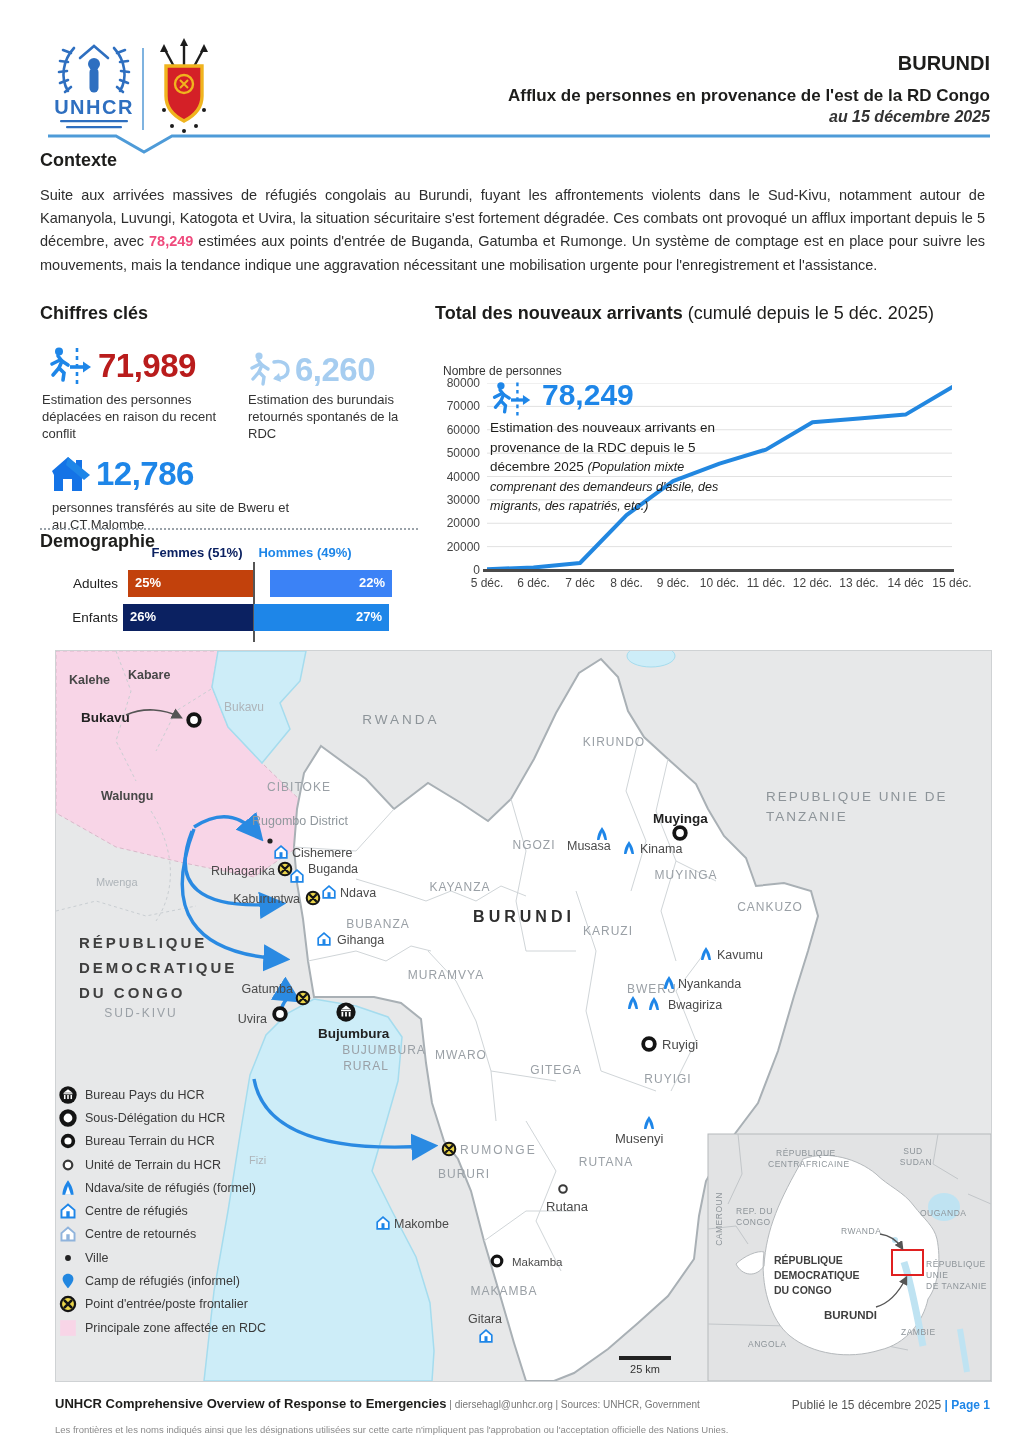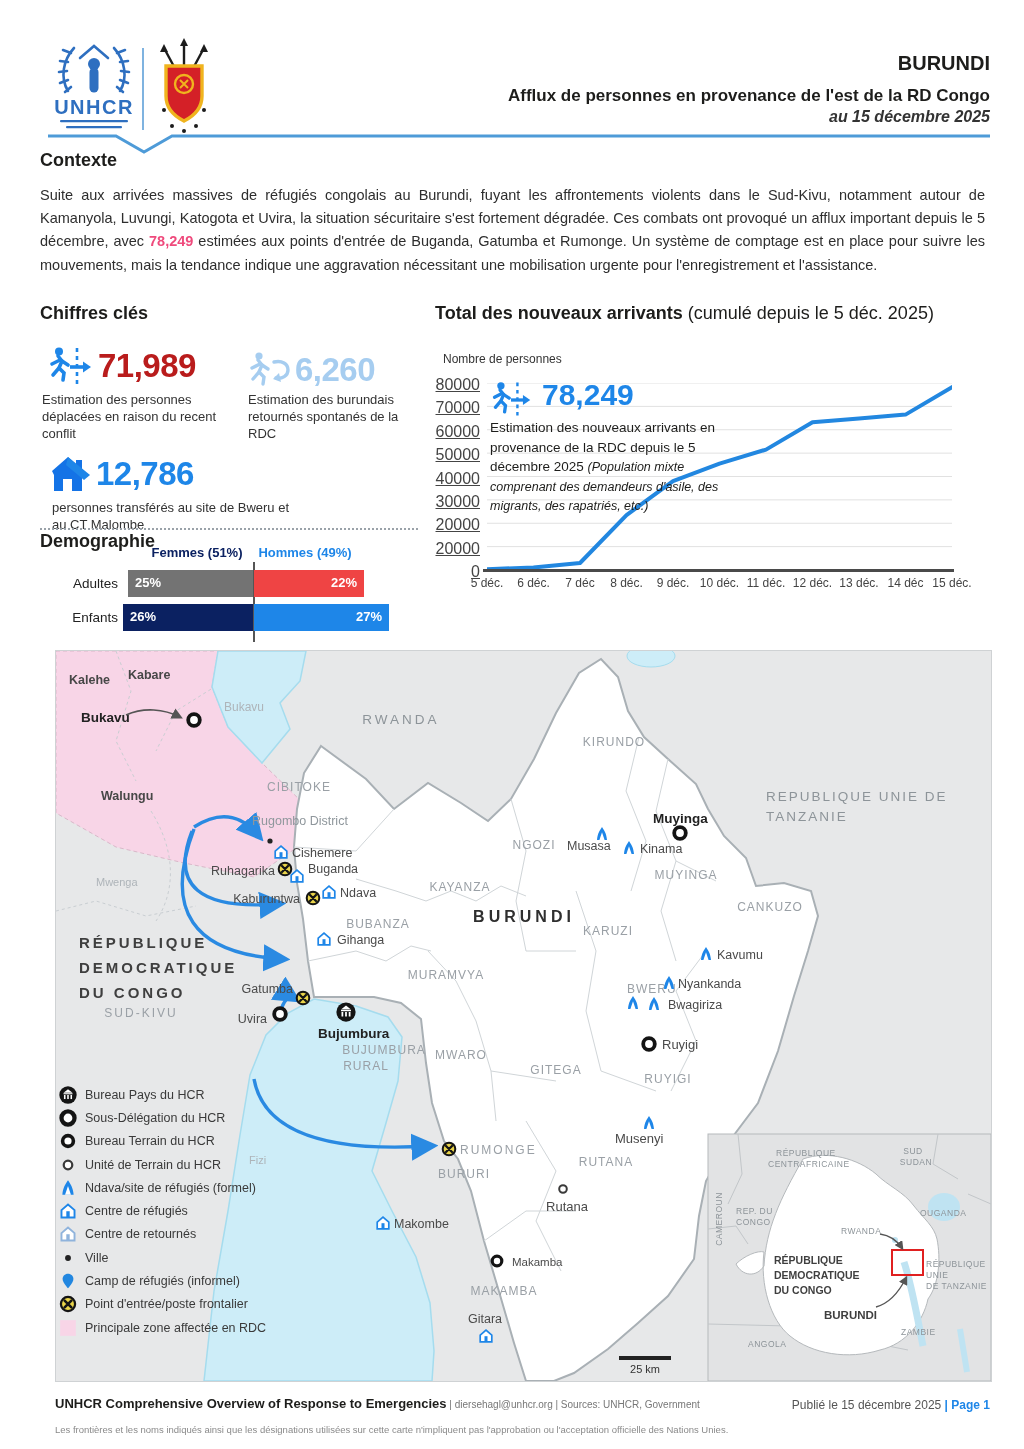--- a/index.html
+++ b/index.html
@@ -22,21 +22,21 @@
   
   .demo-head{font-size:13px;font-weight:bold;text-align:center;}
   .demo-rowlabel{font-size:13.5px;color:#222;text-align:right;}
   .bar{position:absolute;height:27px;}
   .bar span{position:absolute;top:5px;font-size:13px;font-weight:bold;color:#fff;}
   .demo-divider{position:absolute;width:2px;background:#555;}
   
   .chart-title-bold{font-size:18px;font-weight:bold;color:#1d1d1b;display:inline;}
   .chart-title-rest{font-size:18px;color:#1d1d1b;display:inline;font-weight:normal;}
   .y-axis-title{font-size:12px;color:#333;}
-  .ytick{position:absolute;right:0;font-size:16px;color:#444;text-decoration:underline;}
+  .ytick{position:absolute;right:0;font-size:12px;color:#444;}
   .xtick{position:absolute;top:0;width:46px;text-align:center;font-size:12px;color:#444;white-space:nowrap;}
   .gridline{stroke:#e1e1e1;stroke-width:1;}
   .big-value{font-size:30px;font-weight:bold;color:#1e86e8;}
   .chart-note{font-size:13.5px;line-height:1.45;color:#1d1d1b;}
   .chart-note i{font-size:12.5px;}
   .baseline{background:#4a4a4a;}
   
   .map-box{border:1px solid #cfd2d4;background:#e7e8e9;}
   .legend{font-size:12.5px;color:#3a3a3a;}
   .legend-row{display:flex;align-items:center;height:23.3px;}
@@ -150,40 +150,40 @@
 
   <div class="abs dotted-sep" style="left:40px;top:528px;width:378px;"></div>
 
   <div class="abs h-section" style="left:40px;top:531px;">Demographie</div>
   <div class="abs" style="left:40px;top:540px;width:400px;height:110px;">
     <div class="abs demo-head" style="left:92px;top:5px;width:130px;color:#0b2161;">Femmes (51%)</div>
     <div class="abs demo-head" style="left:200px;top:5px;width:130px;color:#1e86e8;">Hommes (49%)</div>
     <div class="demo-divider" style="left:213px;top:22px;height:80px;"></div>
 
     <div class="abs demo-rowlabel" style="left:0px;top:36px;width:78px;">Adultes</div>
-    <div class="bar" style="top: 30px; background: #737373; width: 125px; left: 88px;">
+    <div class="bar" style="top: 30px; background: #c2410c; width: 125px; left: 88px;">
         <span style="left:7px;">25%</span>
       </div>
-    <div class="bar" style="top: 30px; left: 214px; background: #ef4444; width: 110px;">
+    <div class="bar" style="top: 30px; left: 230px; background: #3b82f6; width: 122px;">
         <span style="right:7px;">22%</span>
       </div>
 
     <div class="abs demo-rowlabel" style="left:0px;top:70px;width:78px;">Enfants</div>
     <div class="bar" style="top: 64px; background: rgb(11, 33, 97); width: 130px; left: 83px;">
         <span style="left:7px;">26%</span>
       </div>
     <div class="bar" style="top: 64px; left: 214px; background: rgb(30, 134, 232); width: 135px;">
         <span style="right:7px;">27%</span>
       </div>
   </div>
 
   <div class="abs" style="left:435px;top:303px;width:560px;">
     <span class="chart-title-bold">Total des nouveaux arrivants</span><span class="chart-title-rest"> (cumulé depuis le 5 déc. 2025)</span>
   </div>
-  <div class="abs y-axis-title" style="left:443px;top:352px;text-align:center;">Nombre de personnes</div>
+  <div class="abs y-axis-title" style="left:443px;top:364px;text-align:center;">Nombre de personnes</div>
   <div class="abs" id="y-labels" style="left:430px;top:383px;width:50px;height:190px;">
       <div class="ytick" style="top: -7px;">80000</div>
       <div class="ytick" style="top: 16.375px;">70000</div>
       <div class="ytick" style="top: 39.75px;">60000</div>
       <div class="ytick" style="top: 63.125px;">50000</div>
       <div class="ytick" style="top: 86.5px;">40000</div>
       <div class="ytick" style="top: 109.875px;">30000</div>
       <div class="ytick" style="top: 133.25px;">20000</div>
       <div class="ytick" style="top: 156.625px;">20000</div>
       <div class="ytick" style="top: 180px;">0</div>

